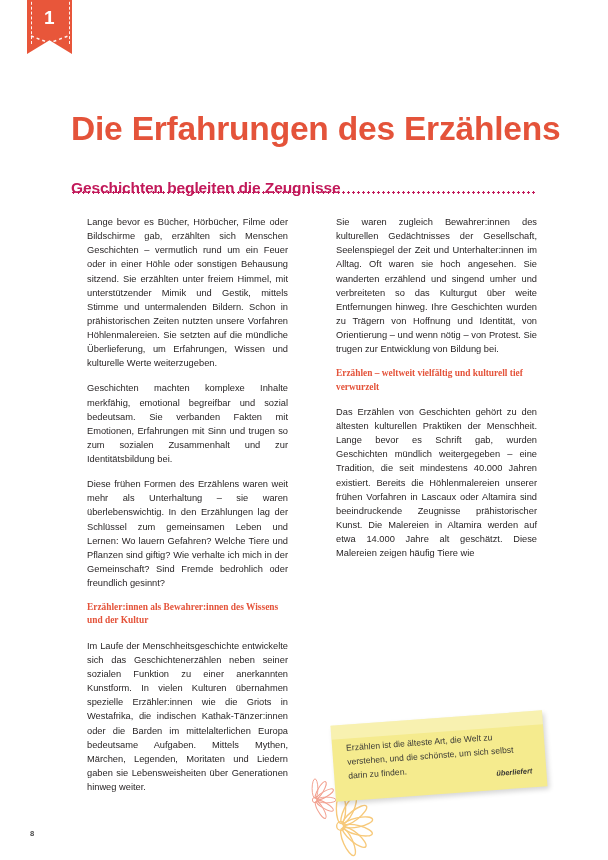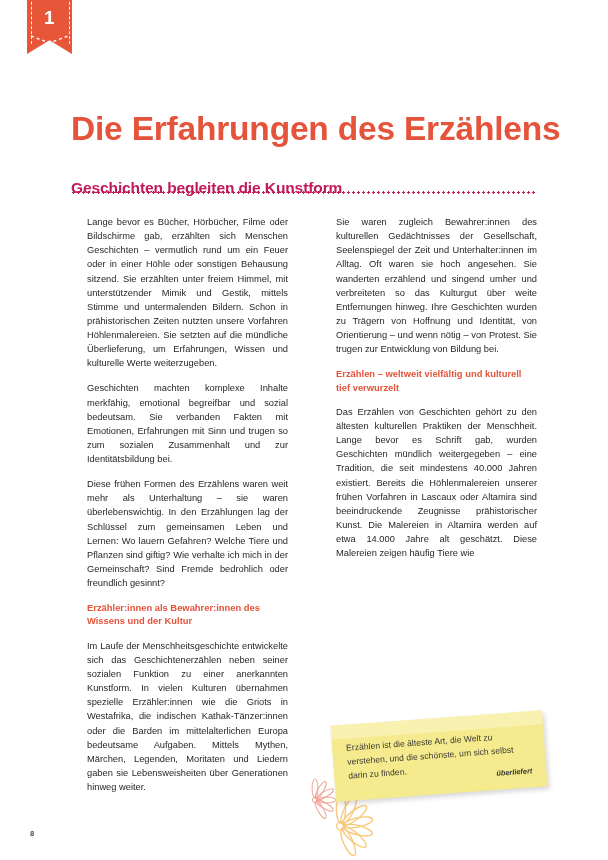--- a/index.html
+++ b/index.html
@@ -125,20 +125,21 @@
   }
   .col p:last-child { margin-bottom: 0; }
 
   .sub-orange {
     margin: 0 0 9px 0;
     font-size: 9.4px;
     font-weight: bold;
     color: #e4533a;
     line-height: 1.42;
     text-align: left;
+    font-family: Liberation Serif, serif;
   }
 
   
   .sticky {
     position: absolute;
     left: 333px;
     top: 718px;
     width: 212px;
     height: 76px;
     background: #f5eb8e;
@@ -198,21 +199,21 @@
   <div class="ribbon-dash" style="left:31px; top:-8px; width:37px; height:52px;"></div>
   <div class="ribbon-notch">
     <svg viewBox="0 0 45 62" preserveAspectRatio="none" aria-hidden="true">
       <path d="M4 44 L22.5 51 L41 44" fill="none" stroke="rgba(255,255,255,0.92)" stroke-width="1.5" stroke-dasharray="3 3"></path>
     </svg>
   </div>
   <div class="ribbon-num">1</div>
 
   <h1 class="title">Die Erfahrungen des Erzählens</h1>
 
-  <h2 class="subtitle">Geschichten begleiten die Kunstform</h2>
+  <h2 class="subtitle">Geschichten begleiten die Zeugnisse</h2>
   <div class="rule-dotted"></div>
 
   <div class="col col-left">
     <p>Lange bevor es Bücher, Hörbücher, Filme oder Bildschirme gab, erzählten sich Menschen Geschichten – vermutlich rund um ein Feuer oder in einer Höhle oder sonstigen Behausung sitzend. Sie erzählten unter freiem Himmel, mit unterstützender Mimik und Gestik, mittels Stimme und untermalenden Bildern. Schon in prähistorischen Zeiten nutzten unsere Vorfahren Höhlenmalereien. Sie setzten auf die mündliche Überlieferung, um Erfahrungen, Wissen und kulturelle Werte weiterzugeben.</p>
     <p>Geschichten machten komplexe Inhalte merkfähig, emotional begreifbar und sozial bedeutsam. Sie verbanden Fakten mit Emotionen, Erfahrungen mit Sinn und trugen so zum sozialen Zusammenhalt und zur Identitätsbildung bei.</p>
     <p>Diese frühen Formen des Erzählens waren weit mehr als Unterhaltung – sie waren überlebenswichtig. In den Erzählungen lag der Schlüssel zum gemeinsamen Leben und Lernen: Wo lauern Gefahren? Welche Tiere und Pflanzen sind giftig? Wie verhalte ich mich in der Gemeinschaft? Sind Fremde bedrohlich oder freundlich gesinnt?</p>
     <p class="sub-orange">Erzähler:innen als Bewahrer:innen des Wissens und der Kultur</p>
     <p>Im Laufe der Menschheitsgeschichte entwickelte sich das Geschichtenerzählen neben seiner sozialen Funktion zu einer anerkannten Kunstform. In vielen Kulturen übernahmen spezielle Erzähler:innen wie die Griots in Westafrika, die indischen Kathak-Tänzer:innen oder die Barden im mittelalterlichen Europa bedeutsame Aufgaben. Mittels Mythen, Märchen, Legenden, Moritaten und Liedern gaben sie Lebensweisheiten über Generationen hinweg weiter.</p>
   </div>
 

